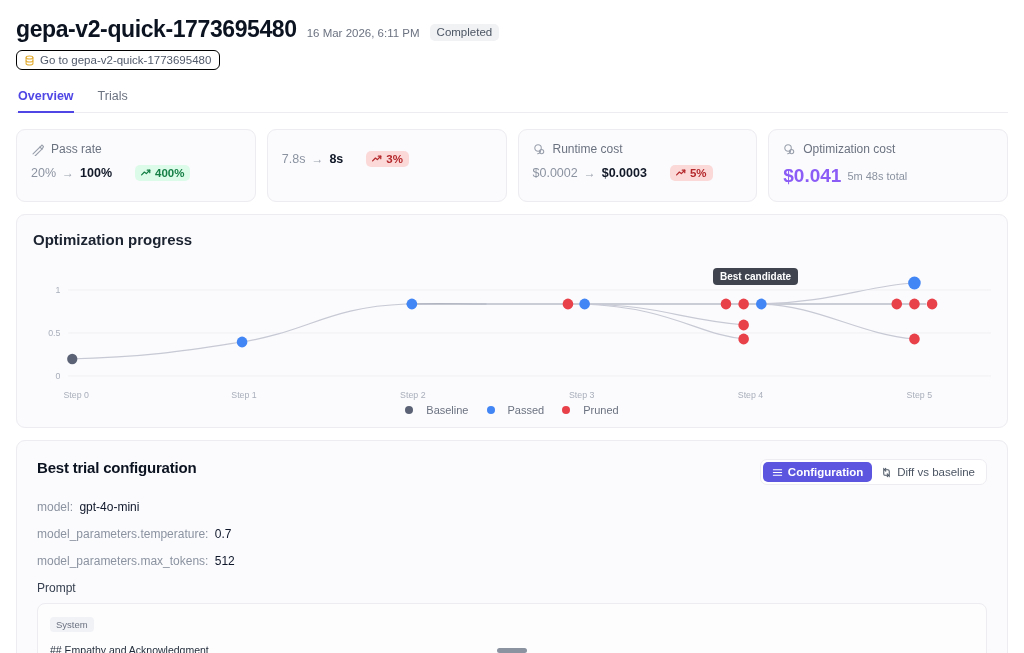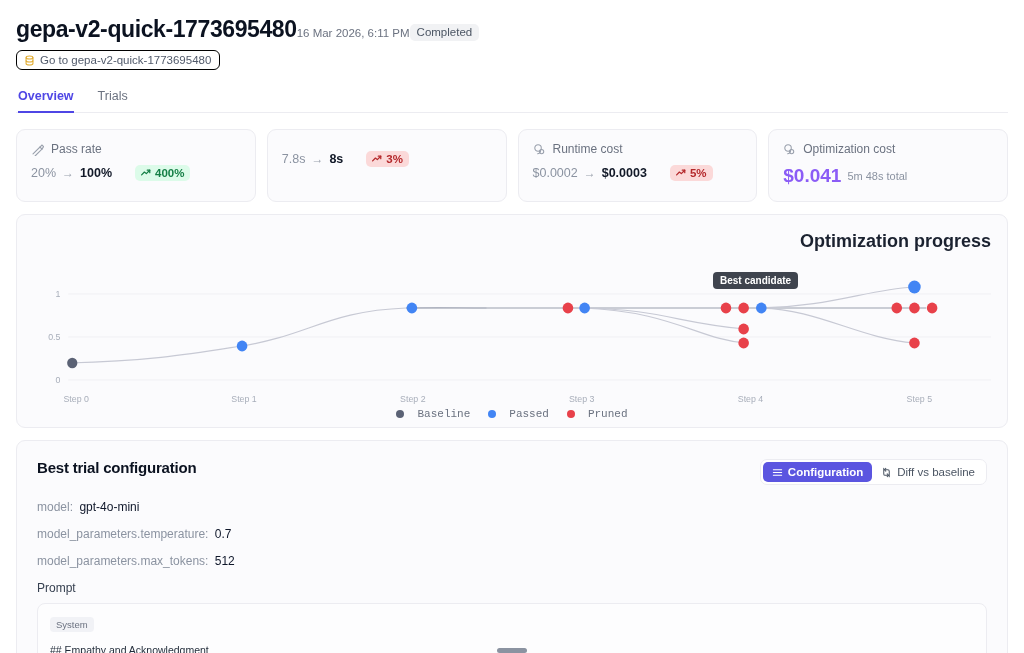--- a/index.html
+++ b/index.html
@@ -7,21 +7,21 @@
     width: 1024px; height: 653px;
     background: #ffffff;
     font-family: "Liberation Sans", sans-serif;
     color: #111827;
     overflow: hidden;
   }
   .page { width: 1024px; height: 653px; position: relative; padding: 0 16px; }
 
   
   .header { padding-top: 16px; }
-  .title-row { display: flex; align-items: baseline; }
+  .title-row { display: flex; align-items: baseline; gap: 10px; }
   .page-title {
     font-size: 23px; font-weight: 700; letter-spacing: -0.4px; color: #0b1220;
   }
   .timestamp { font-size: 11.5px; color: #6b7280; font-weight: 400; }
   .status-chip {
     font-size: 11.5px; color: #4b5563; background: #f1f2f4;
     border-radius: 5px; padding: 2.5px 7px; font-weight: 400; position: relative; top: -1px;
   }
   .goto-row { margin-top: 7px; }
   .goto-chip {
@@ -64,30 +64,30 @@
   .delta.up-bad  { background: #fbd9d9; color: #b4282b; }
   .delta svg { width: 10px; height: 10px; display: block; }
   .big-val { font-size: 19px; font-weight: 700; color: #8b5cf6; }
   .sub-val { font-size: 11px; color: #8b93a1; }
 
   
   .panel {
     margin-top: 12px; border: 1px solid #ececf1; border-radius: 9px;
     background: #fbfbfd;
   }
-  .panel-title { font-size: 18px; font-weight: 700; color: #1b2230; text-align: right; }
+  .panel-title { font-size: 15px; font-weight: 700; color: #1b2230; }
 
   .chart-panel { padding: 16px 16px 12px 16px; height: 214px; }
   .chart-wrap { position: relative; height: 160px; margin-top: 10px; }
   .chart-svg { display: block; width: 100%; height: 145px; }
   .legend {
     display: flex; justify-content: center; gap: 18px;
     font-size: 11px; color: #6b7280; margin-top: 1px;
   }
-  .legend-item { display: flex; align-items: center; gap: 13px; font-family: Liberation Mono, monospace; }
+  .legend-item { display: flex; align-items: center; gap: 13px; }
   .legend-dot { width: 8px; height: 8px; border-radius: 50%; display: inline-block; }
   .tooltip {
     position: absolute; background: #3f444e; color: #fff;
     font-size: 10px; font-weight: 700; padding: 3px 7px; border-radius: 4px;
     white-space: nowrap;
   }
 
   
   .config-panel { padding: 18px 20px 0 20px; height: 231px; overflow: hidden; position: relative; }
   .config-head { display: flex; align-items: flex-start; justify-content: space-between; }

